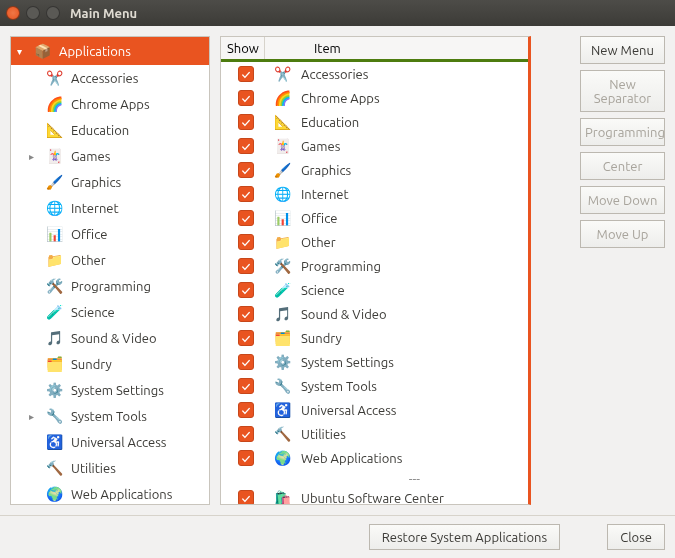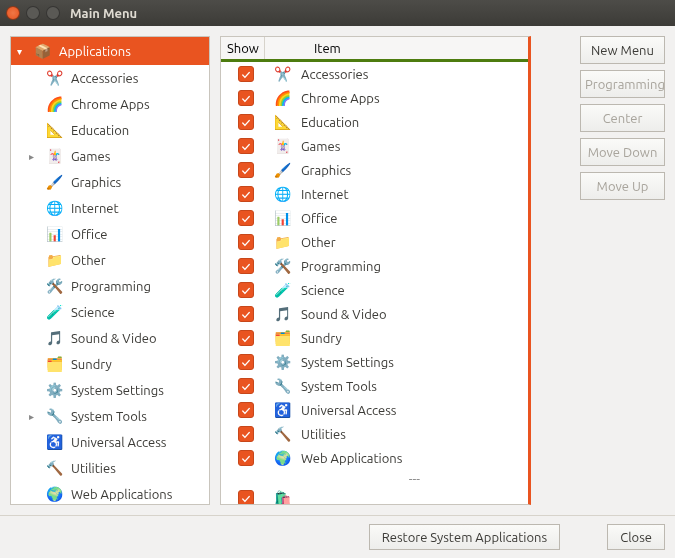--- a/index.html
+++ b/index.html
@@ -276,26 +276,28 @@
           </div>
           <span class="ico">🌍</span>
           <span class="lbl">Web Applications</span>
         </div>
         <div class="sep-row">---</div>
         <div class="item-row">
           <div class="chk">
             <div class="chkbox">✓</div>
           </div>
           <span class="ico">🛍️</span>
+          <span class="lbl">Ubuntu Software Center</span>
         </div>
       </div>
   </div>
 
   <div class="side">
     <div class="btn">New Menu</div>
+    <div class="btn disabled">New Separator</div>
     <div class="btn disabled">Programming</div>
     <div class="btn disabled">Center</div>
     <div class="btn disabled">Move Down</div>
     <div class="btn disabled">Move Up</div>
   </div>
 
 </div>
 
 <div class="footer">
   <div class="btn">Restore System Applications</div>

